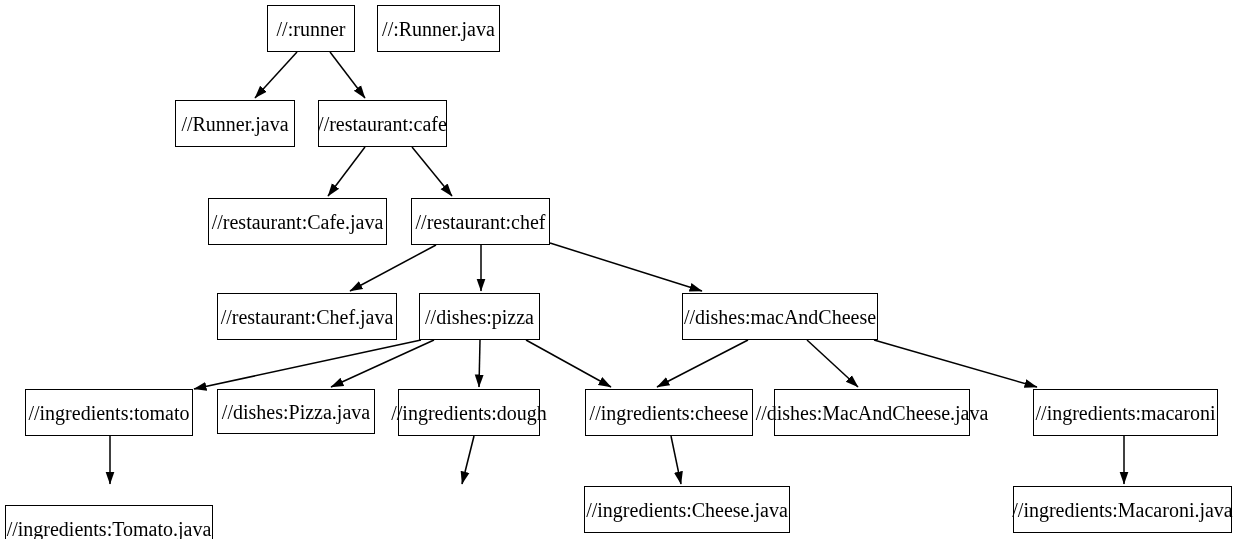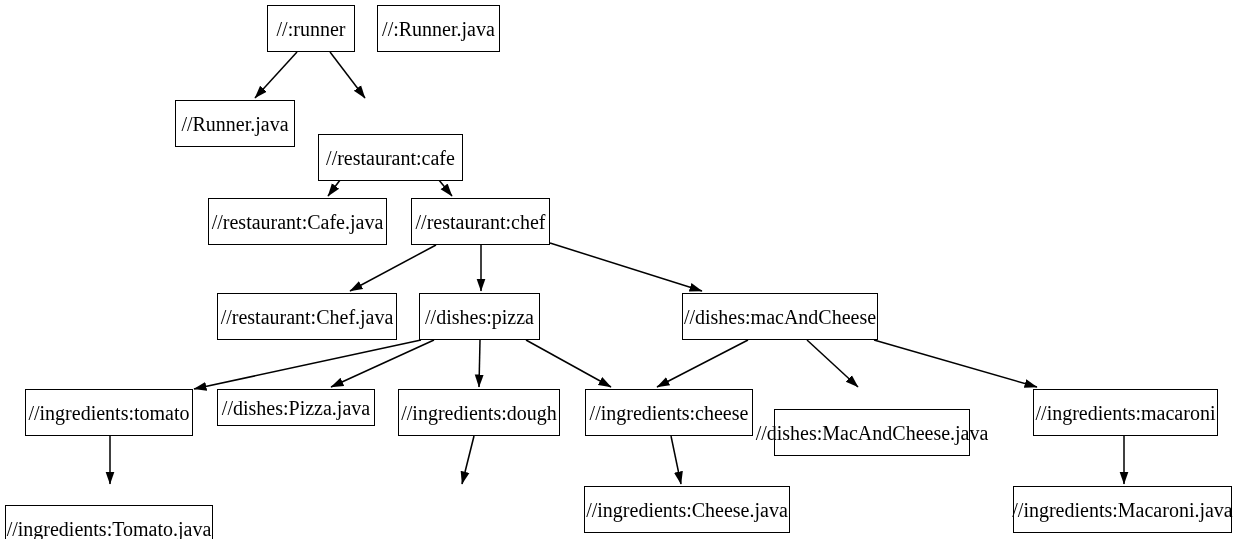--- a/index.html
+++ b/index.html
@@ -82,51 +82,51 @@
   <div class="node-layer">
       <div class="node" style="left: 267px; top: 5px; width: 88px; height: 47px;">
         <span>//:runner</span>
       </div>
       <div class="node" style="left: 377px; top: 5px; width: 123px; height: 47px;">
         <span>//:Runner.java</span>
       </div>
       <div class="node" style="left: 175px; top: 100px; width: 120px; height: 47px;">
         <span>//Runner.java</span>
       </div>
-      <div class="node" style="left: 318px; top: 100px; width: 145px; height: 47px; margin-top: 34px;">
+      <div class="node" style="left: 318px; top: 100px; width: 129px; height: 47px;">
         <span>//restaurant:cafe</span>
       </div>
       <div class="node" style="left: 208px; top: 198px; width: 179px; height: 47px;">
         <span>//restaurant:Cafe.java</span>
       </div>
       <div class="node" style="left: 411px; top: 198px; width: 139px; height: 47px;">
         <span>//restaurant:chef</span>
       </div>
       <div class="node" style="left: 217px; top: 293px; width: 180px; height: 47px;">
         <span>//restaurant:Chef.java</span>
       </div>
       <div class="node" style="left: 419px; top: 293px; width: 121px; height: 47px;">
         <span>//dishes:pizza</span>
       </div>
       <div class="node" style="left: 682px; top: 293px; width: 196px; height: 47px;">
         <span>//dishes:macAndCheese</span>
       </div>
       <div class="node" style="left: 25px; top: 389px; width: 168px; height: 47px;">
         <span>//ingredients:tomato</span>
       </div>
-      <div class="node" style="left: 217px; top: 389px; width: 158px; height: 37px;">
+      <div class="node" style="left: 217px; top: 389px; width: 158px; height: 45px;">
         <span>//dishes:Pizza.java</span>
       </div>
-      <div class="node" style="left: 398px; top: 389px; width: 162px; height: 47px; justify-content: center;">
+      <div class="node" style="left: 398px; top: 389px; width: 142px; height: 47px; justify-content: center;">
         <span>//ingredients:dough</span>
       </div>
       <div class="node" style="left: 585px; top: 389px; width: 168px; height: 47px;">
         <span>//ingredients:cheese</span>
       </div>
-      <div class="node" style="left: 774px; top: 389px; width: 196px; height: 47px; margin-top: 20px;">
+      <div class="node" style="left: 774px; top: 389px; width: 196px; height: 47px;">
         <span>//dishes:MacAndCheese.java</span>
       </div>
       <div class="node" style="left: 1033px; top: 389px; width: 185px; height: 47px;">
         <span>//ingredients:macaroni</span>
       </div>
       <div class="node" style="left: 5px; top: 486px; width: 208px; height: 47px; margin-top: 19px;">
         <span>//ingredients:Tomato.java</span>
       </div>
       <div class="node" style="left: 584px; top: 486px; width: 206px; height: 47px;">
         <span>//ingredients:Cheese.java</span>

